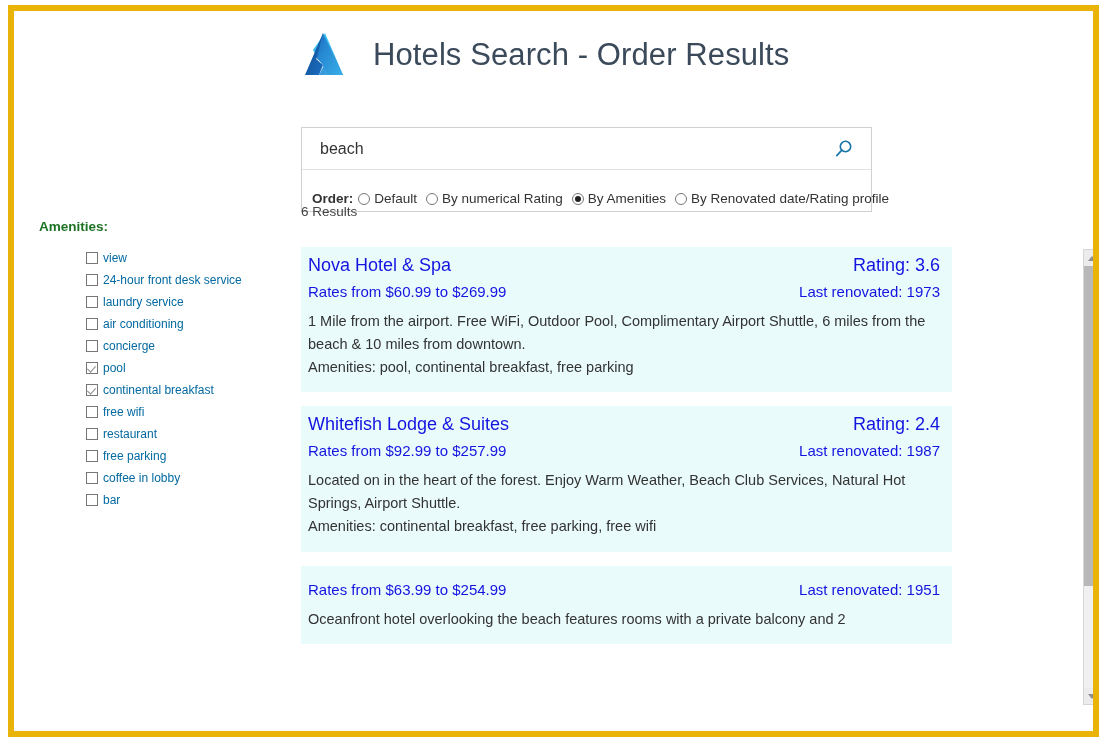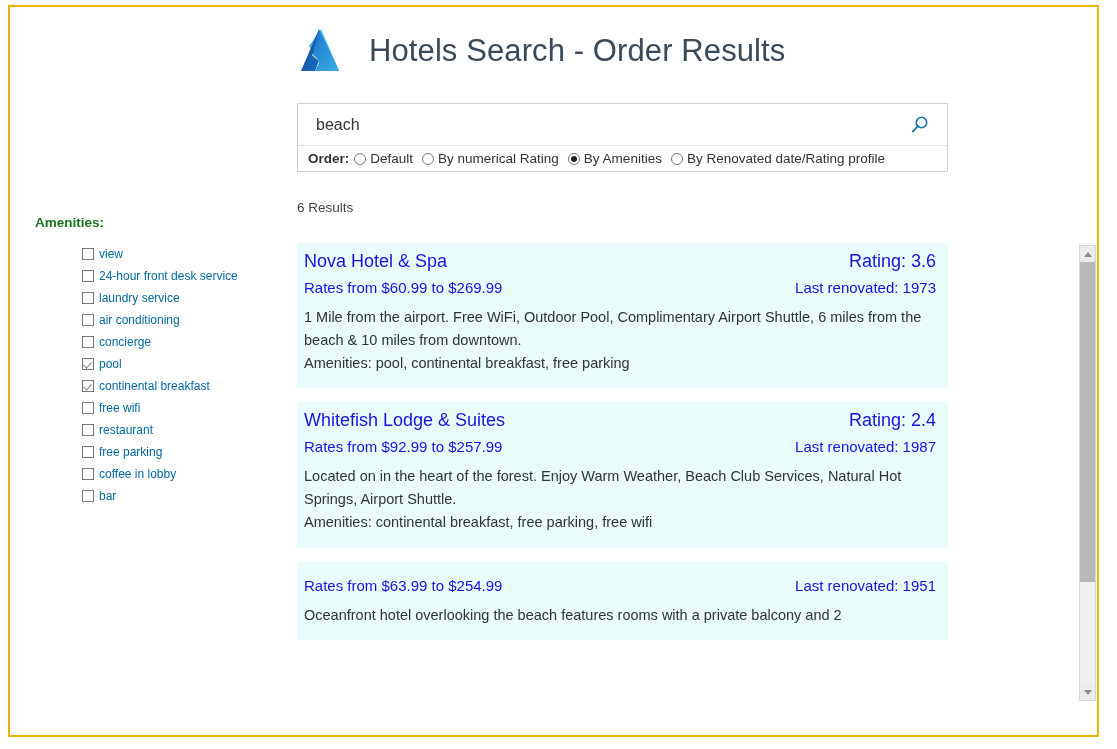--- a/index.html
+++ b/index.html
@@ -13,21 +13,21 @@
     font-family: "Liberation Sans", sans-serif;
     overflow: hidden;
     position: relative;
   }
   .page-frame {
     position: absolute;
     left: 8px;
     top: 5px;
     width: 1091px;
     height: 732px;
-    border: 2px solid #eab308;
+    border: 6px solid #eab308;
     background: #ffffff;
     box-sizing: border-box;
     overflow: hidden;
   }
   
   .header {
     position: absolute;
     left: 285px;
     top: 8px;
     display: flex;
@@ -44,22 +44,22 @@
     font-size: 31px;
     color: #3b4a5a;
     font-weight: 400;
     white-space: nowrap;
     letter-spacing: 0.1px;
   }
   
   .search-panel {
     position: absolute;
     left: 287px;
-    top: 96px;
-    width: 651px;
+    top: 116px;
+    width: 571px;
     border: 1px solid #d0d0d0;
     background: #ffffff;
     box-sizing: border-box;
   }
   .search-row {
     display: flex;
     align-items: center;
     height: 41px;
     padding: 0 14px 0 18px;
   }
@@ -83,21 +83,21 @@
     padding: 0;
     display: flex;
     align-items: center;
     justify-content: center;
   }
   .order-row {
     border-top: 1px solid #e2e2e2;
     height: 25px;
     display: flex;
     align-items: center;
-    padding: 0 0 0 10px;
+    padding: 16px 0 0 10px;
     font-size: 13.5px;
     color: #333333;
   }
   .order-label {
     font-weight: bold;
     color: #333333;
     margin-right: 5px;
     font-size: 13.5px;
   }
   .radio-item {

